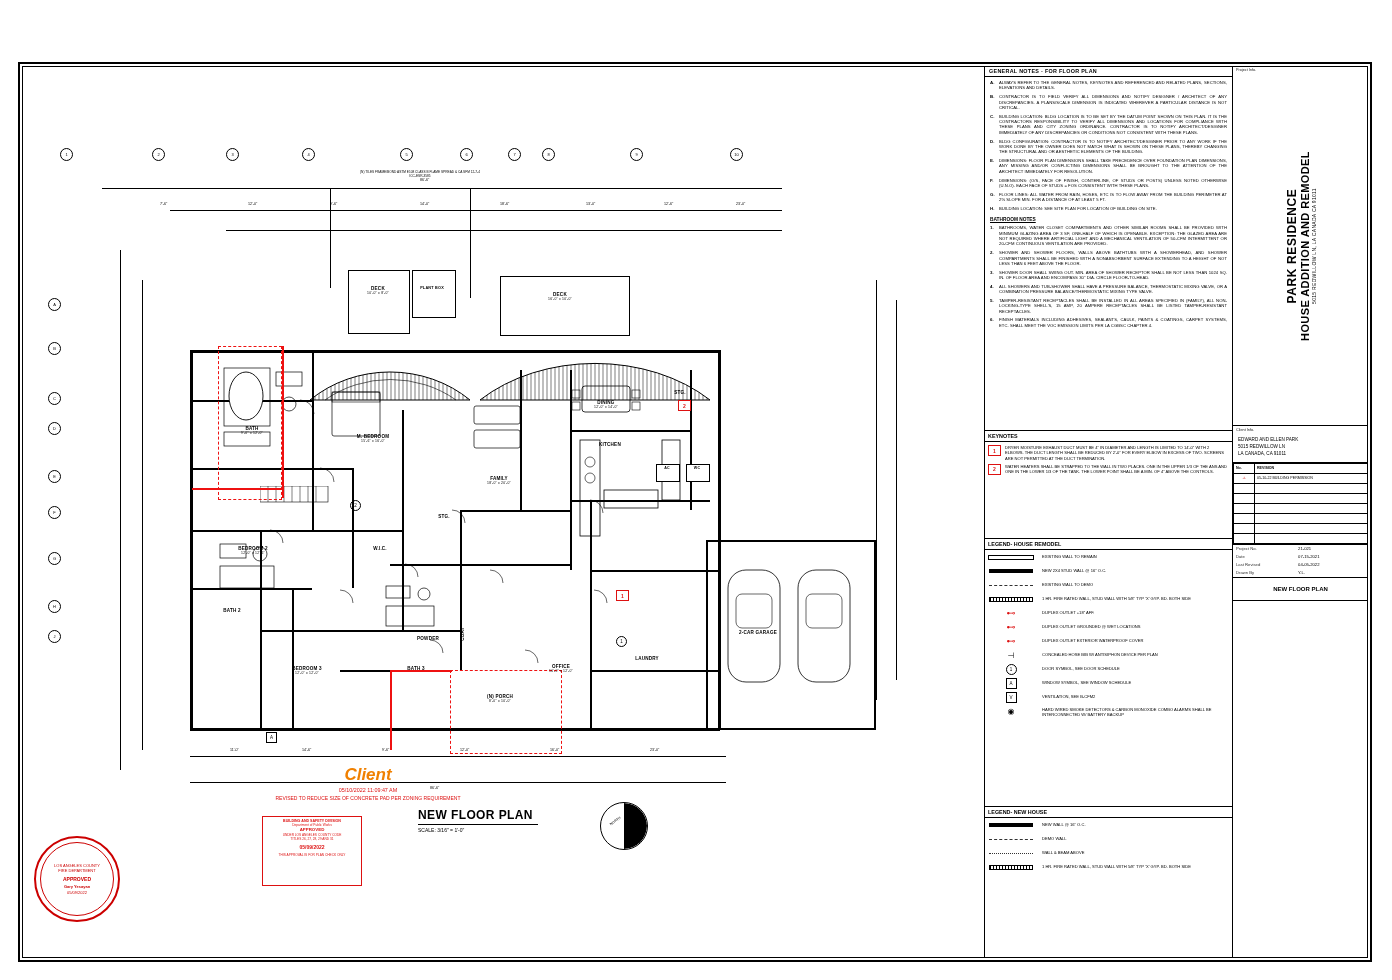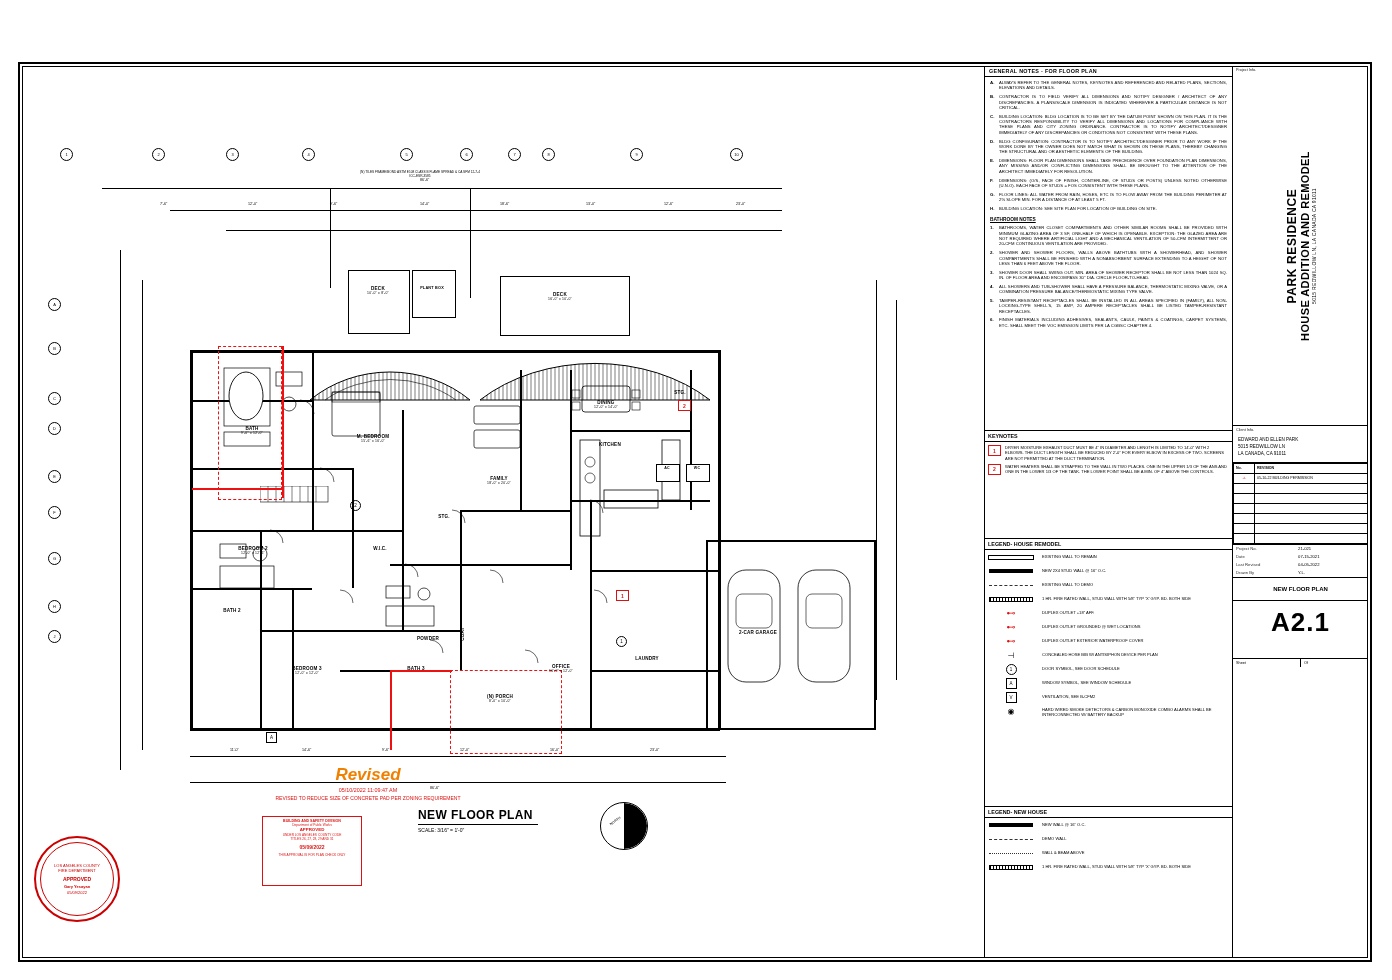--- a/index.html
+++ b/index.html
@@ -384,21 +384,21 @@
     </div>
     <div class="room" style="left:628px;top:396px;width:18px;font-size:3.6px;">
       <span>AC</span>
     </div>
     <div class="room" style="left:658px;top:396px;width:18px;font-size:3.6px;">
       <span>WC</span>
     </div>
   </div>
 
   <div class="revised">
-    <div class="rev-title">Revised</div>
+    <div class="rev-title">Client</div>
     <div class="rev-date">05/10/2022  11:09:47 AM</div>
     <div class="rev-note">REVISED TO REDUCE SIZE OF CONCRETE PAD PER ZONING REQUIREMENT</div>
   </div>
 
   <div class="permit">
     <div class="b">BUILDING AND SAFETY DIVISION</div>
     <div>Department of Public Works</div>
     <div class="b" style="font-size:4.4px;">APPROVED</div>
     <div>UNDER LOS ANGELES COUNTY CODE</div>
     <div>TITLES 26, 27, 28, 29 AND 31</div>
@@ -689,22 +689,15 @@
           <td>Y.L.</td>
         </tr>
       </tbody>
         </table>
     </div>
 
     <div class="tb-sec">
       <div class="tb-sheetname">NEW FLOOR PLAN</div>
     </div>
 
-    <div>
-      <div class="tb-sheetno">A2.1</div>
-      <div style="display:flex;border-top:1px solid #000;margin-top:18px;">
-        <div style="flex:1;font-size:3.8px;padding:2px 3px;border-right:1px solid #000;">Sheet</div>
-        <div style="flex:1;font-size:3.8px;padding:2px 3px;">Of</div>
-      </div>
-    </div>
   </div>
 
 </div>
 
 </body></html>

